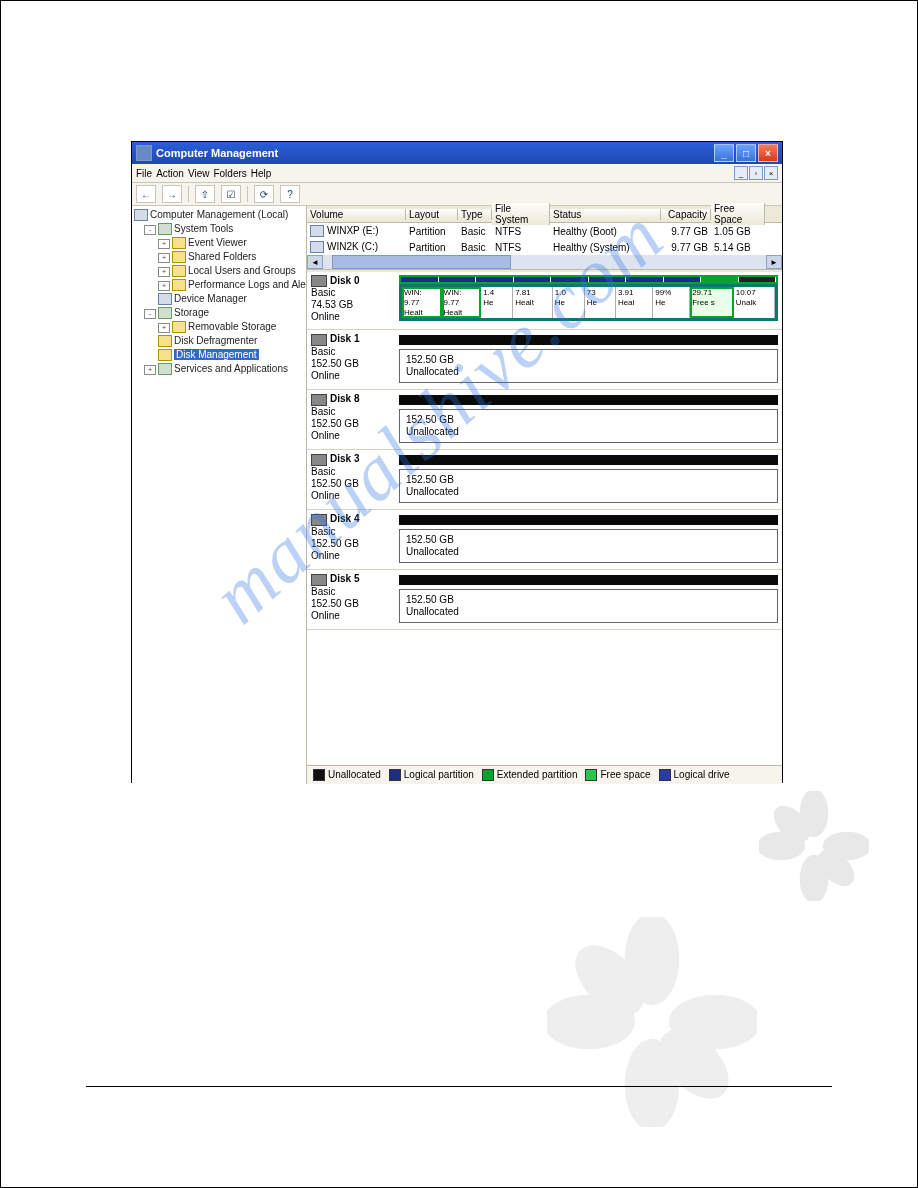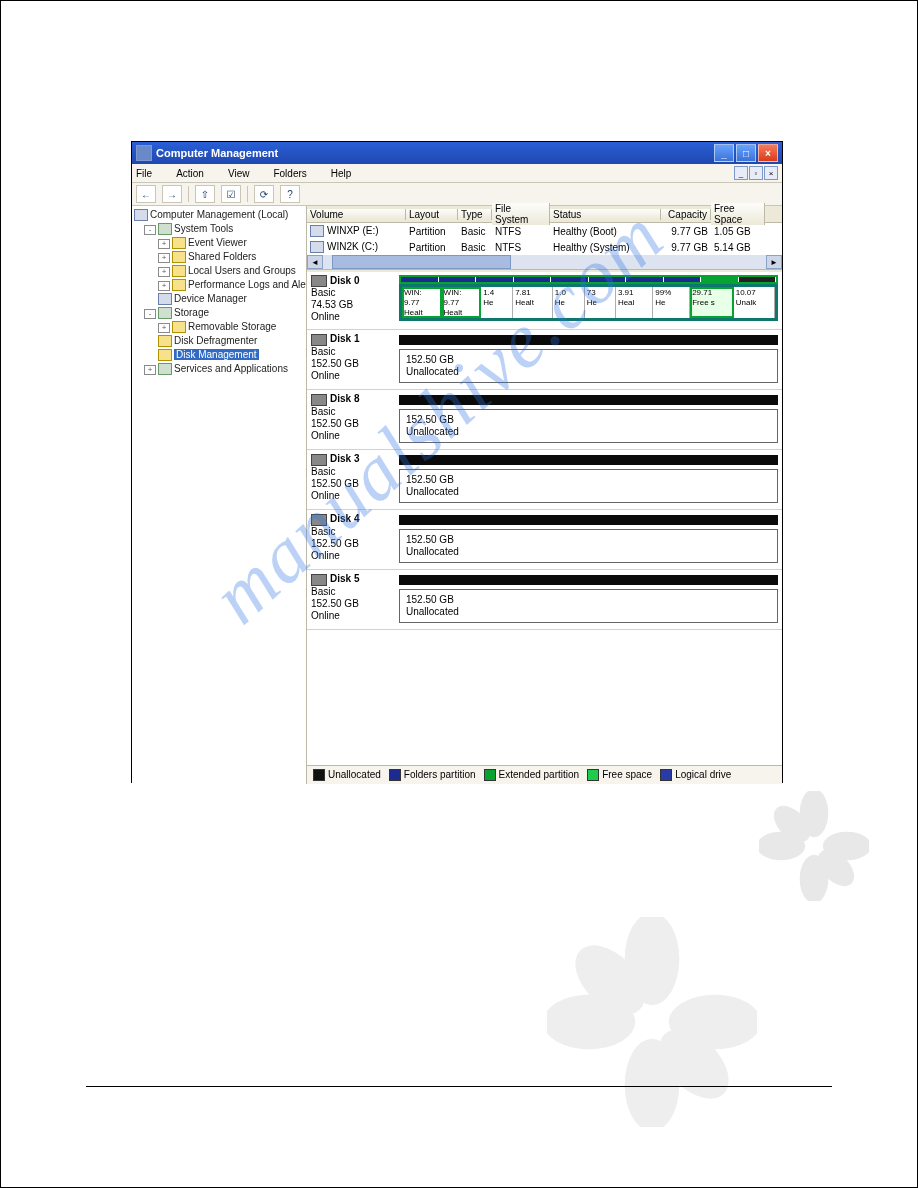--- a/index.html
+++ b/index.html
@@ -9,21 +9,21 @@
   
   .titlebar { height:22px; background:linear-gradient(#2a5fd6,#1e48b0); display:flex; align-items:center;
     color:#fff; font-weight:bold; padding:0 4px; font-size:11px; }
   .titlebar .ic { width:14px; height:14px; background:#6a89c8; margin-right:4px; border:1px solid #fff2; }
   .titlebar .spacer { flex:1; }
   .winbtn { width:18px; height:16px; margin-left:2px; border:1px solid #fff8;
     display:flex; align-items:center; justify-content:center; font-size:10px; font-weight:bold; }
   .winbtn.min,.winbtn.max{background:linear-gradient(#6aa2ff,#3a72d8);color:#fff;}
   .winbtn.close{background:linear-gradient(#f67b5b,#d93a19);color:#fff;}
   
-  .menubar{height:18px;background:#f6f4ec;display:flex;align-items:center;padding:0 4px;gap:24px;
+  .menubar{height:18px;background:#f6f4ec;display:flex;align-items:center;padding:0 4px;gap:4px;
     border-bottom:1px solid #c9c6b8;font-size:10px;}
   .menubar .mdi{margin-left:auto;display:flex;gap:1px;}
   .menubar .mdi span{width:12px;height:12px;border:1px solid #7a98c8;background:#e8ecf8;font-size:8px;
     display:inline-flex;align-items:center;justify-content:center;}
   .toolbar{height:22px;background:#f6f4ec;display:flex;align-items:center;padding:0 4px;gap:6px;
     border-bottom:1px solid #c9c6b8;}
   .tbtn{width:18px;height:16px;border:1px solid #c9c6b8;background:#fff;display:inline-flex;
     align-items:center;justify-content:center;font-size:10px;color:#246;}
   .tdiv{width:1px;height:16px;background:#c9c6b8;}
   
@@ -362,21 +362,21 @@
                     </div>
                   </div>
                 </div>
               </div>
             </div>
 
         </div>
 
         <div class="legend">
           <span><span class="sw" style="background:#111"></span><span>Unallocated</span></span>
-          <span><span class="sw" style="background:#1c2b8f"></span><span>Folders partition</span></span>
+          <span><span class="sw" style="background:#1c2b8f"></span><span>Logical partition</span></span>
           <span><span class="sw" style="background:#06a330"></span><span>Extended partition</span></span>
           <span><span class="sw" style="background:#1ecb4a"></span><span>Free space</span></span>
           <span><span class="sw" style="background:#2a3ba8"></span><span>Logical drive</span></span>
         </div>
       </div>
     </div>
   </div>
 
   <div class="wm">manualshive.com</div>
 

